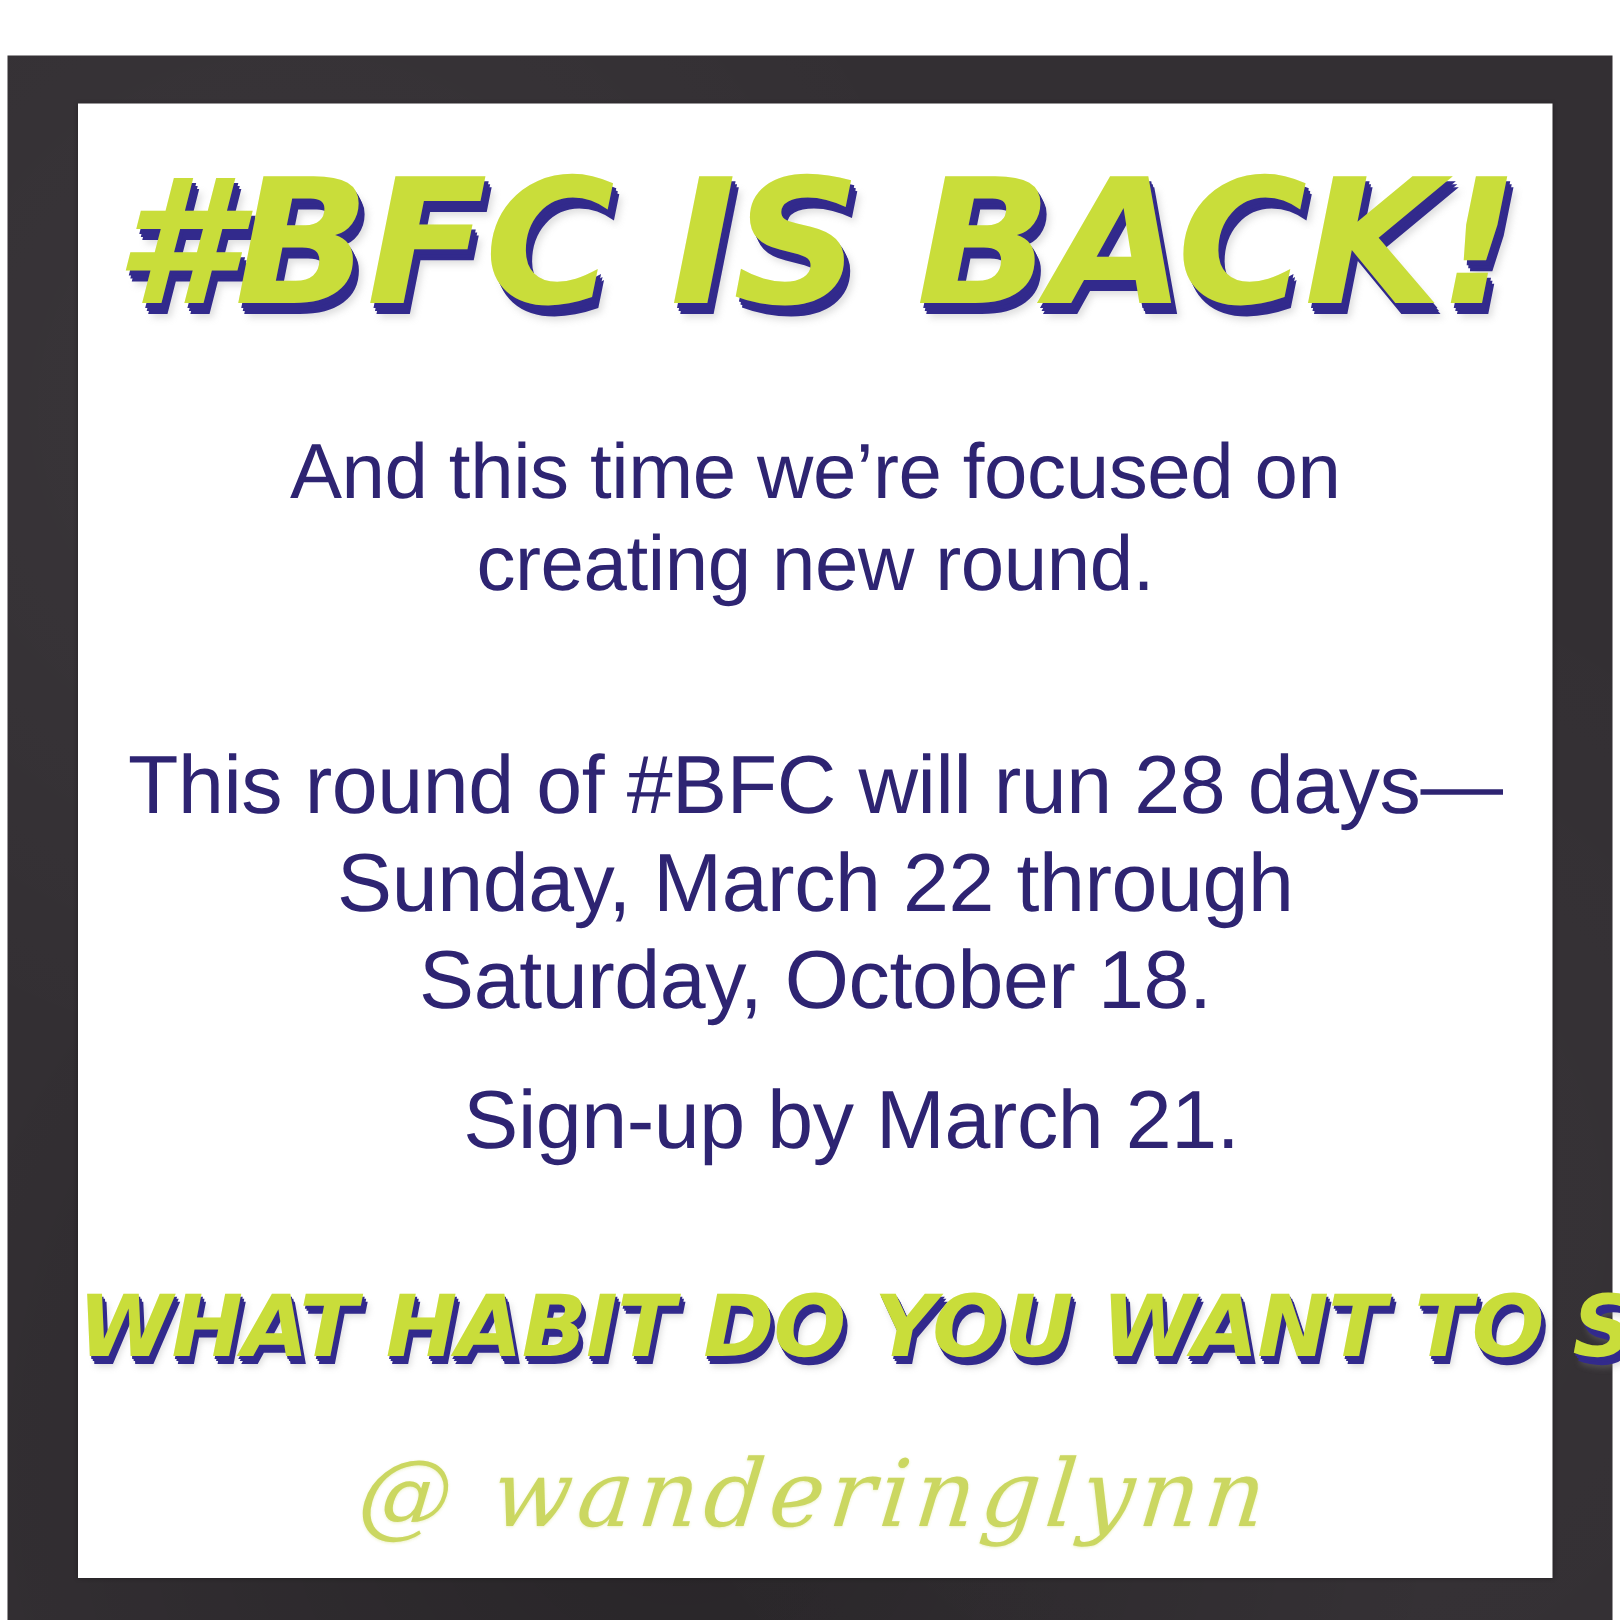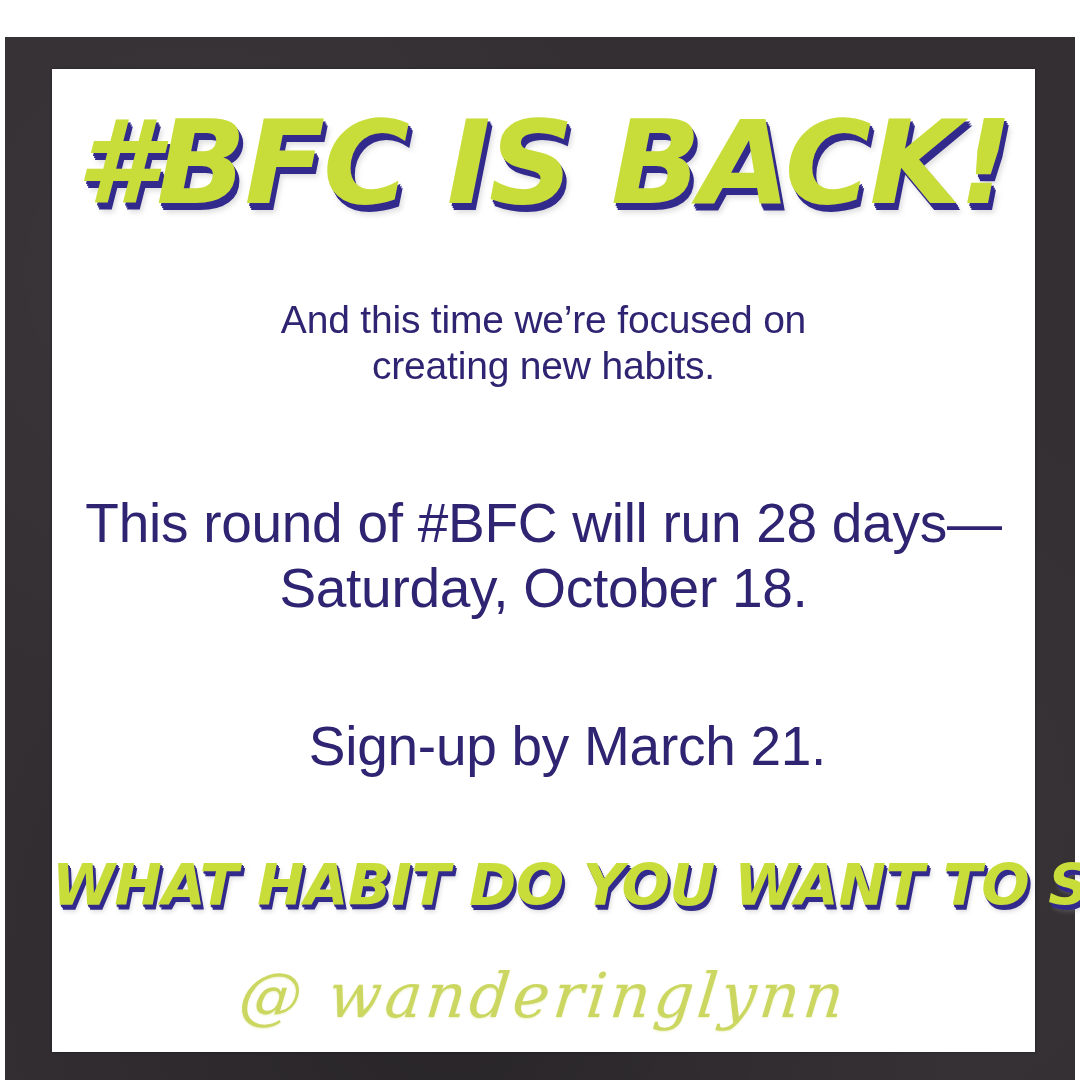--- a/index.html
+++ b/index.html
@@ -110,22 +110,22 @@
     text-align: center;
     color: #2e2472;
     font-family: "Liberation Sans", sans-serif;
     font-weight: 400;
     line-height: 1.18;
     letter-spacing: -0.005em;
     padding-left: 48px;
   }
 
   .body-intro {
-    top: 228px;
-    font-size: 39px;
+    top: 216px;
+    font-size: 52px;
     padding: 0 42px;
   }
 
   .body-dates {
     top: 422px;
     font-size: 55px;
     padding: 0 6px;
     text-align: center;
   }
 
@@ -168,25 +168,26 @@
 
   <div class="frame-matte"></div>
 
   <div class="card">
     <div class="card-inner">
 
       <div class="headline headline-main">#BFC IS BACK!</div>
 
       <div class="body-block body-intro">
         <span class="line">And this time we’re focused on</span>
-        <span class="line">creating new habits.</span>
+        <span class="line">creating new round.</span>
       </div>
 
       <div class="body-block body-dates">
         <span class="line">This round of #BFC will run 28 days—</span>
+        <span class="line">Sunday, March 22 through</span>
         <span class="line">Saturday, October 18.</span>
       </div>
 
       <div class="body-block body-signup">
         <span class="line">Sign-up by March 21.</span>
       </div>
 
       <div class="headline headline-cta">WHAT HABIT DO YOU WANT TO START?</div>
 
       <div class="handle">@ wanderinglynn</div>

